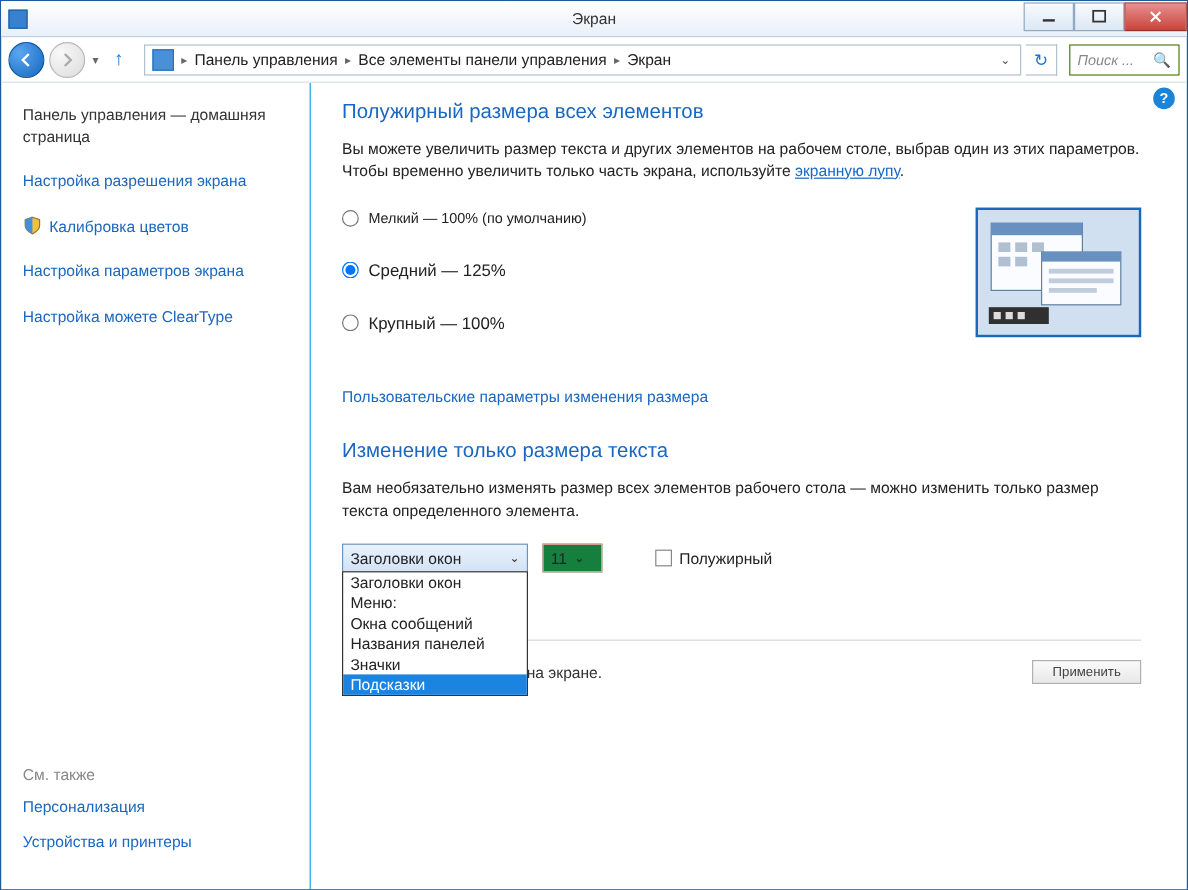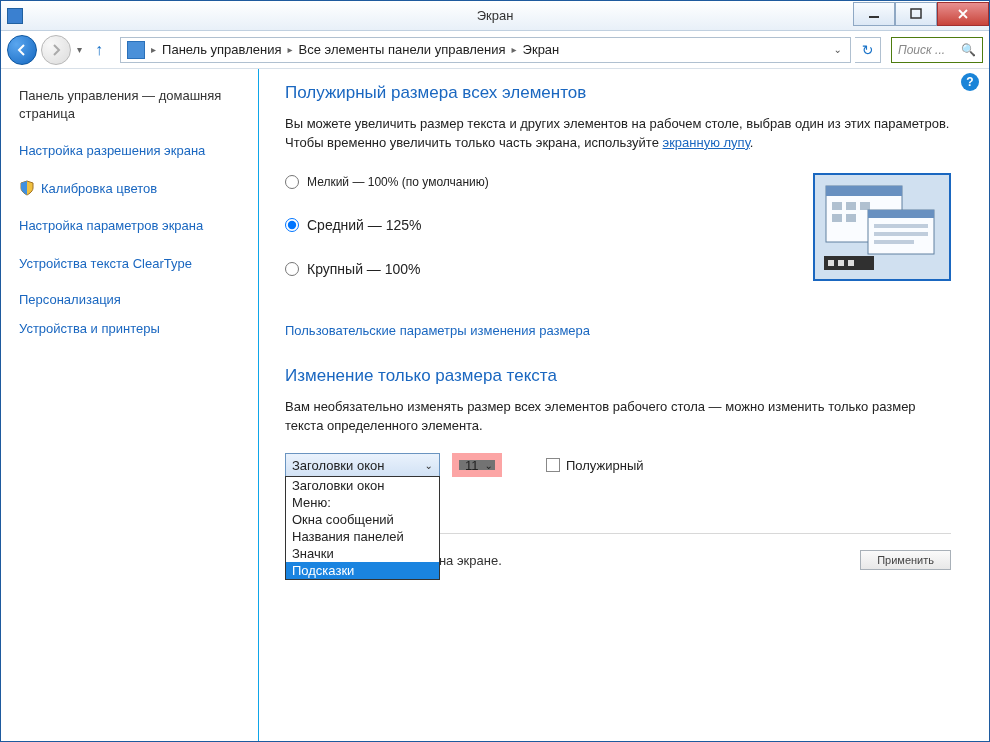--- a/index.html
+++ b/index.html
@@ -48,21 +48,21 @@
 .radio { display: flex; align-items: center; margin-bottom: 28px; font-size: 14px; }
 .radio.small { font-size: 12px; }
 .radio input { margin-right: 8px; width: 14px; height: 14px; }
 .preview { width: 138px; height: 108px; border: 2px solid #1a67c0; background: #d0e0f0; display: flex; align-items: center; justify-content: center; margin-top: 2px; }
 .preview svg { display: block; }
 .customlink { color: #1a67c0; cursor: pointer; margin: 6px 0 28px 0; }
 h2 { color: #1a67c0; font-weight: normal; font-size: 17px; margin-bottom: 12px; }
 .controlsrow { display: flex; align-items: center; gap: 12px; margin-top: 16px; position: relative; }
 .combo { width: 155px; height: 24px; border: 1px solid #6a94c0; background: linear-gradient(#eaf2fc,#d2e2f5); display: flex; align-items: center; padding: 0 6px; font-size: 13px; justify-content: space-between; }
 .combo .arrow { font-size: 10px; color: #333; }
-.sizecombo { width: 50px; height: 24px; border: 7px solid #fca5a5; background: #737373; display: flex; align-items: center; padding: 0 6px; gap: 6px; }
+.sizecombo { width: 50px; height: 24px; border: 1px solid #fca5a5; background: #15803d; display: flex; align-items: center; padding: 0 6px; gap: 6px; }
 .sizecombo .arrow { font-size: 10px; }
 .check { display: flex; align-items: center; gap: 6px; padding-left: 32px; }
 .check .box { width: 14px; height: 14px; border: 1px solid #888; background: #fff; }
 .dropdown-list { position: absolute; top: 23px; left: 0; width: 155px; border: 1px solid #333; background: #fff; z-index: 10; }
 .dropdown-list .opt { padding: 1px 6px; font-size: 13px; }
 .dropdown-list .opt.sel { background: #1a84e0; color: #fff; }
 
 .footer-row { margin-top: 56px; border-top: 1px solid #d8d8d8; padding-top: 16px; display: flex; align-items: center; }
 .footer-row .note { color: #333; }
 .footer-row .apply { margin-left: auto; padding: 3px 16px; border: 1px solid #a8b0b8; background: linear-gradient(#fafafa,#e8e8e8); color: #444; font-size: 11px; }
@@ -130,21 +130,22 @@
       <div class="link home">Панель управления — домашняя страница</div>
       <div class="link">Настройка разрешения экрана</div>
       <div class="link">
         <svg class="shield" viewBox="0 0 16 16">
             <path d="M8 1 L14 3 V8 C14 12 8 15 8 15 C8 15 2 12 2 8 V3 Z" fill="#f0c040" stroke="#a07020"></path>
             <path d="M8 1 L8 15 C8 15 2 12 2 8 V3 Z" fill="#4090e0"></path>
           </svg>
         <span>Калибровка цветов</span>
       </div>
       <div class="link">Настройка параметров экрана</div>
-      <div class="link">Устройства текста ClearType</div>
+      <div class="link">Настройка можете ClearType</div>
+      <div class="seesalso">См. также</div>
       <div class="seelink">Персонализация</div>
       <div class="seelink">Устройства и принтеры</div>
     </div>
 
     <div class="main">
       <div class="helpicon">?</div>
 
       <h1>Полужирный размера всех элементов</h1>
       <p class="desc">
         <span>Вы можете увеличить размер текста и других элементов на рабочем столе, выбрав один из этих параметров. Чтобы временно увеличить только часть экрана, используйте </span><a>экранную лупу</a>.

